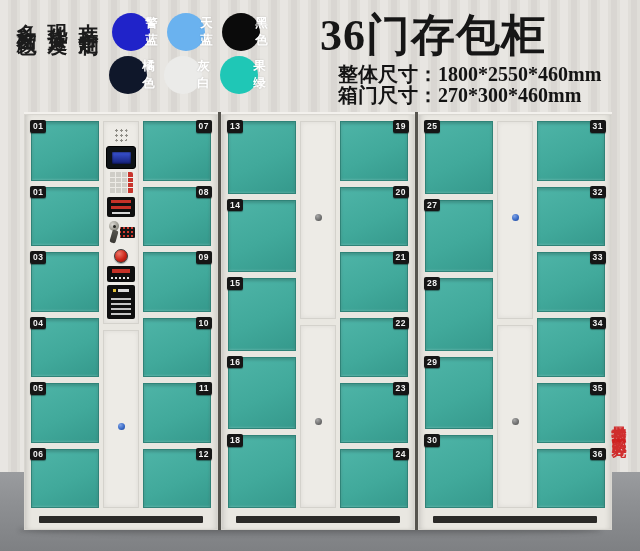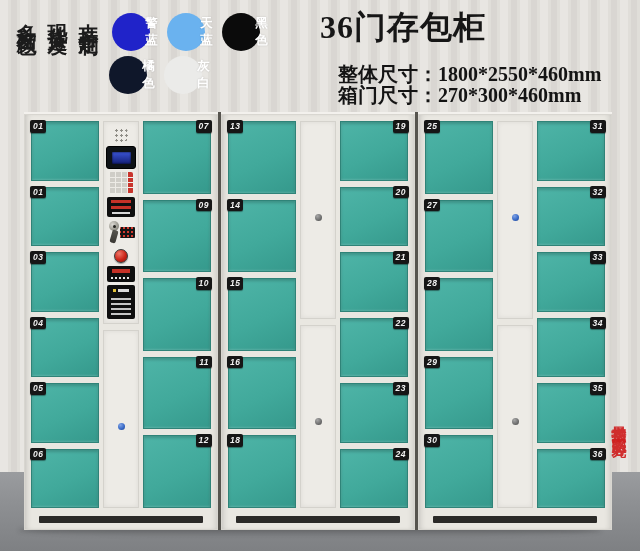--- a/index.html
+++ b/index.html
@@ -27,21 +27,21 @@
   .swatch{position:absolute;width:38px;height:38px;border-radius:50%;
     display:flex;align-items:center;justify-content:center;}
   .swatch span{color:#fff;font-size:12.5px;font-weight:700;letter-spacing:1px;
     text-shadow:0 0 2px rgba(0,0,0,.18);margin-left:42px;}
   .sw1{left:112px;top:13px}.sw2{left:167px;top:13px}.sw3{left:222px;top:13px}
   .sw4{left:109px;top:56px}.sw5{left:164px;top:56px}.sw6{left:220px;top:56px}
 
   
   .title{position:absolute;left:320px;top:6px;width:250px;
     font-family:"Liberation Serif","DejaVu Serif",serif;
-    font-size:32px;font-weight:900;color:var(--title-black);letter-spacing:1px;white-space:nowrap;}
+    font-size:44px;font-weight:900;color:var(--title-black);letter-spacing:1px;white-space:nowrap;}
   .spec{position:absolute;left:338px;white-space:nowrap;
     font-family:"Liberation Serif","DejaVu Serif",serif;
     font-size:20px;font-weight:700;color:#141414;}
   .spec1{top:61px}.spec2{top:82px}
 
   
   .watermark{position:absolute;left:609px;top:413px;display:flex;flex-direction:column;
     gap:9px;align-items:center;z-index:5;}
   .watermark span{writing-mode:vertical-rl;text-orientation:upright;
     font-family:"Liberation Serif","DejaVu Serif",serif;
@@ -51,21 +51,21 @@
   .cabinets{position:absolute;left:24px;top:112px;width:588px;height:418px;
     display:flex;gap:3px;background:var(--seam-dark);z-index:2;}
   .cabinet{flex:1 1 0;display:flex;flex-direction:column;background:var(--frame-white);
     border-top:2px solid #f3f1ed;
     box-shadow:inset 0 0 0 1px #d8d6d0, inset 5px 0 7px -4px rgba(0,0,0,.22),
                inset -5px 0 7px -4px rgba(0,0,0,.18);}
   .cab-inner{flex:1;display:flex;gap:4px;padding:7px 7px 0 7px;}
   .doorcol{flex:1;display:flex;flex-direction:column;gap:6px;}
   .door{flex:1;position:relative;border:1px solid var(--door-teal-dark);
     background:linear-gradient(155deg,#4eb4a7 0%,var(--door-teal) 55%,#35998c 100%);
-    box-shadow:inset 0 2px 3px rgba(0,0,0,.18), inset 0 -1px 2px rgba(255,255,255,.15);font-style:italic;}
+    box-shadow:inset 0 2px 3px rgba(0,0,0,.18), inset 0 -1px 2px rgba(255,255,255,.15);}
   .badge{position:absolute;top:-2px;background:var(--badge-black);color:#f2f2f2;
     font-size:8.5px;font-weight:700;letter-spacing:.5px;line-height:1;
     padding:2px 3px;border-radius:2px;box-shadow:0 1px 1px rgba(0,0,0,.4);}
   .badge-l{left:-2px}.badge-r{right:-2px}
 
   .centercol{width:36px;display:flex;flex-direction:column;gap:6px;}
   .cc-top,.cc-bottom{position:relative;background:var(--panel-white);
     border:1px solid #d4d2cc;box-shadow:inset 0 0 5px rgba(0,0,0,.07);}
   .cc-top{height:196px;}
   .cc-bottom{flex:1;}
@@ -142,20 +142,23 @@
     </div>
   <div class="swatch sw2" style="background: rgb(106, 178, 239);">
       <span>天蓝</span>
     </div>
   <div class="swatch sw4" style="background: #0f172a;">
       <span>橘色</span>
     </div>
   <div class="swatch sw5" style="background: rgb(235, 235, 233);">
       <span>灰白</span>
     </div>
+  <div class="swatch sw6" style="background: rgb(31, 199, 182);">
+      <span>果绿</span>
+    </div>
 
   <div class="title">36门存包柜</div>
   <div class="spec spec1">整体尺寸：1800*2550*460mm</div>
   <div class="spec spec2">箱门尺寸：270*300*460mm</div>
 
   <div class="watermark">
     <span>实景拍摄</span>
     <span>盗图必究</span>
   </div>
 
@@ -202,20 +205,23 @@
           </div>
           <div class="cc-bottom">
             <span class="lockdot dot-blue"></span>
           </div>
         </div>
         <div class="doorcol">
           <div class="door">
               <span class="badge badge-r">07</span>
             </div>
           <div class="door">
+              <span class="badge badge-r">08</span>
+            </div>
+          <div class="door">
               <span class="badge badge-r">09</span>
             </div>
           <div class="door">
               <span class="badge badge-r">10</span>
             </div>
           <div class="door">
               <span class="badge badge-r">11</span>
             </div>
           <div class="door">
               <span class="badge badge-r">12</span>

